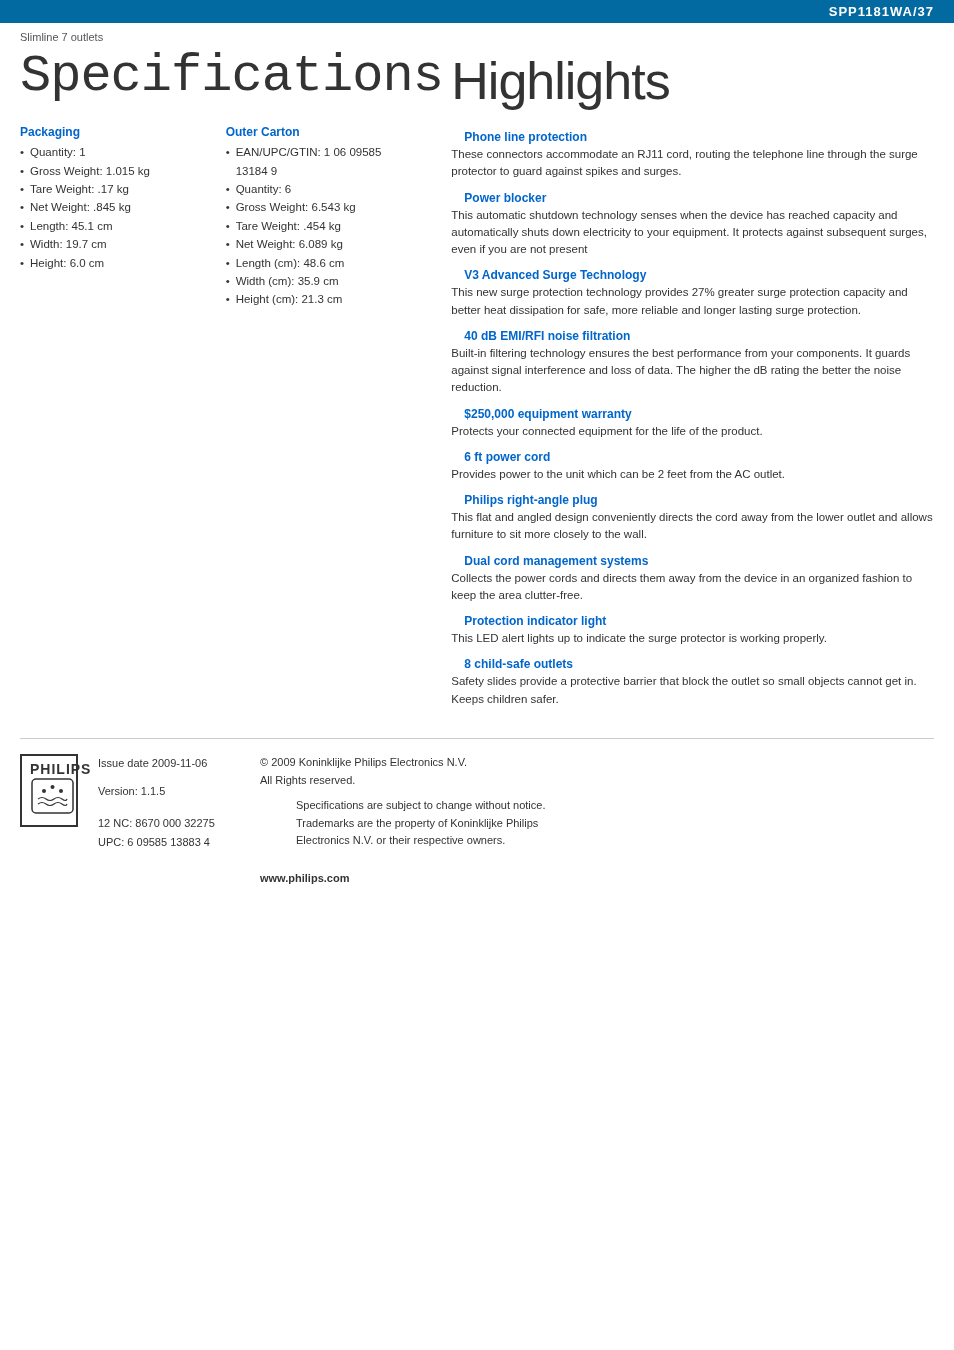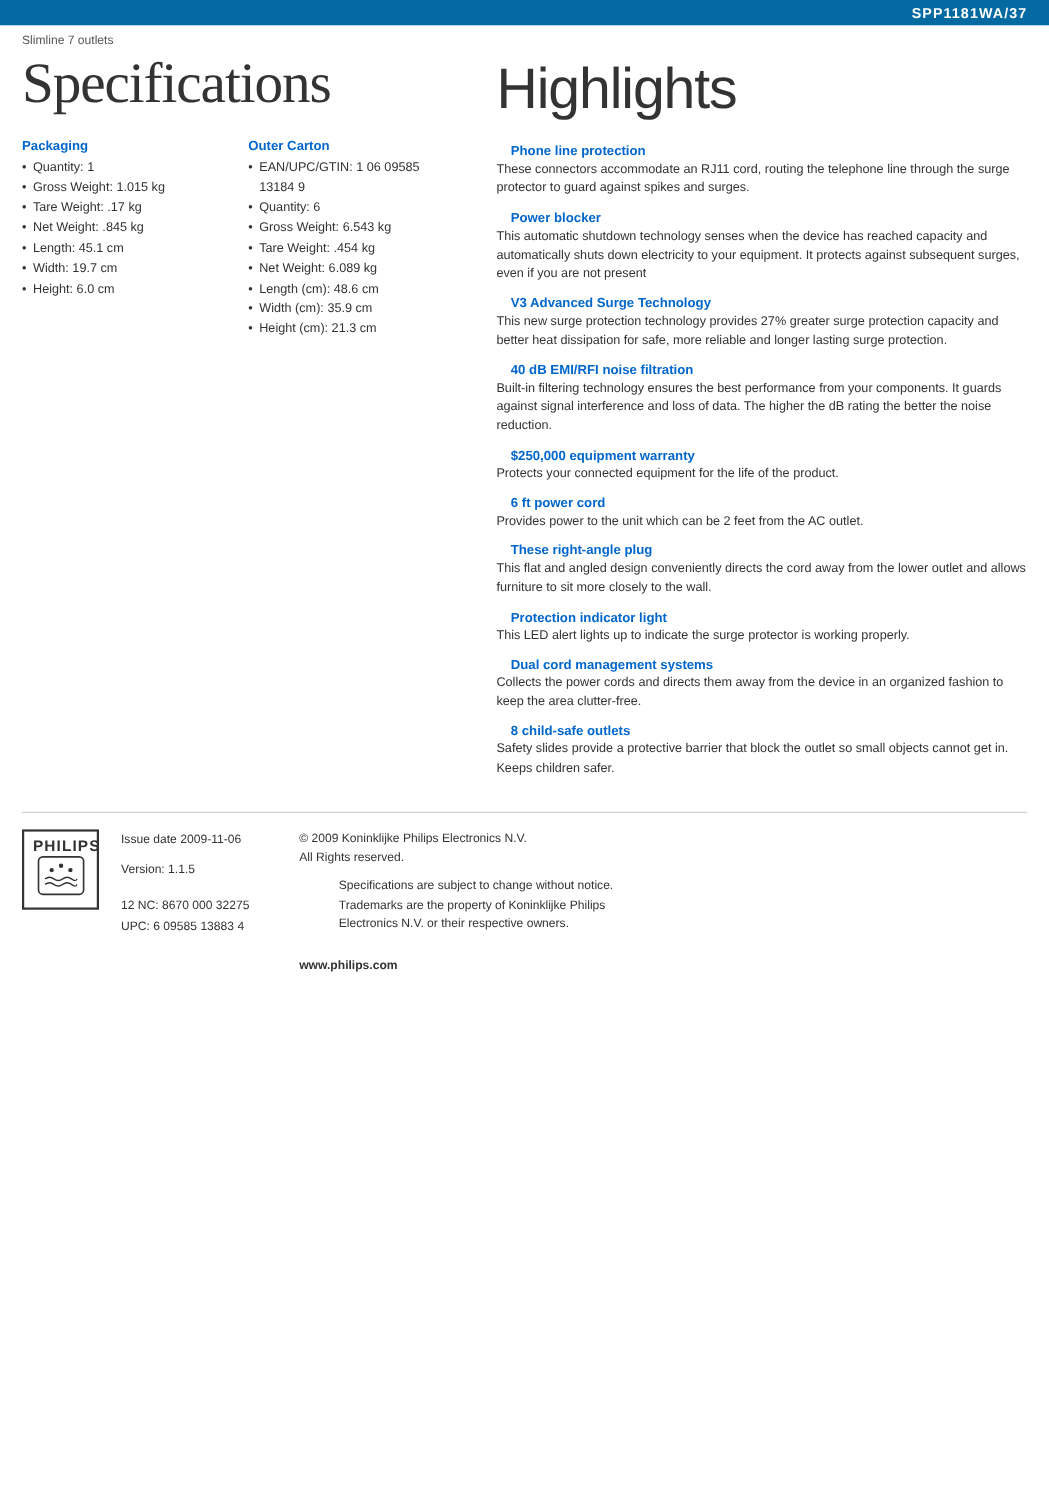--- a/index.html
+++ b/index.html
@@ -56,21 +56,21 @@
     }
 
     
     .spec-title {
       font-size: 52px;
       font-weight: 300;
       color: #333;
       line-height: 1.1;
       margin-bottom: 20px;
       margin-top: 5px;
-      font-family: Liberation Serif, serif;
+      font-family: Liberation Mono, monospace;
       letter-spacing: -1px;
     }
 
     
     .highlights-title {
       font-size: 52px;
       font-weight: 300;
       color: #333;
       line-height: 1.1;
       margin-bottom: 20px;
@@ -146,21 +146,21 @@
     .footer {
       border-top: 1px solid #ccc;
       margin: 20px 20px 0 20px;
       padding: 15px 0;
       display: flex;
       align-items: flex-start;
       gap: 20px;
     }
 
     .footer-logo {
-      width: 70px;
+      width: 58px;
       flex-shrink: 0;
     }
 
     .philips-logo {
       border: 2px solid #333;
       padding: 5px 8px;
       text-align: center;
     }
 
     .philips-text {
@@ -277,30 +277,30 @@
       </div>
       <div class="highlight-item">
         <div class="highlight-title">$250,000 equipment warranty</div>
         <div class="highlight-desc">Protects your connected equipment for the life of the product.</div>
       </div>
       <div class="highlight-item">
         <div class="highlight-title">6 ft power cord</div>
         <div class="highlight-desc">Provides power to the unit which can be 2 feet from the AC outlet.</div>
       </div>
       <div class="highlight-item">
-        <div class="highlight-title">These right-angle plug</div>
+        <div class="highlight-title">Philips right-angle plug</div>
         <div class="highlight-desc">This flat and angled design conveniently directs the cord away from the lower outlet and allows furniture to sit more closely to the wall.</div>
+      </div>
+      <div class="highlight-item">
+        <div class="highlight-title">Dual cord management systems</div>
+        <div class="highlight-desc">Collects the power cords and directs them away from the device in an organized fashion to keep the area clutter-free.</div>
       </div>
       <div class="highlight-item">
         <div class="highlight-title">Protection indicator light</div>
         <div class="highlight-desc">This LED alert lights up to indicate the surge protector is working properly.</div>
-      </div>
-      <div class="highlight-item">
-        <div class="highlight-title">Dual cord management systems</div>
-        <div class="highlight-desc">Collects the power cords and directs them away from the device in an organized fashion to keep the area clutter-free.</div>
       </div>
       <div class="highlight-item">
         <div class="highlight-title">8 child-safe outlets</div>
         <div class="highlight-desc">Safety slides provide a protective barrier that block the outlet so small objects cannot get in. Keeps children safer.</div>
       </div>
 
     </div>
   </div>
 
 </div>

